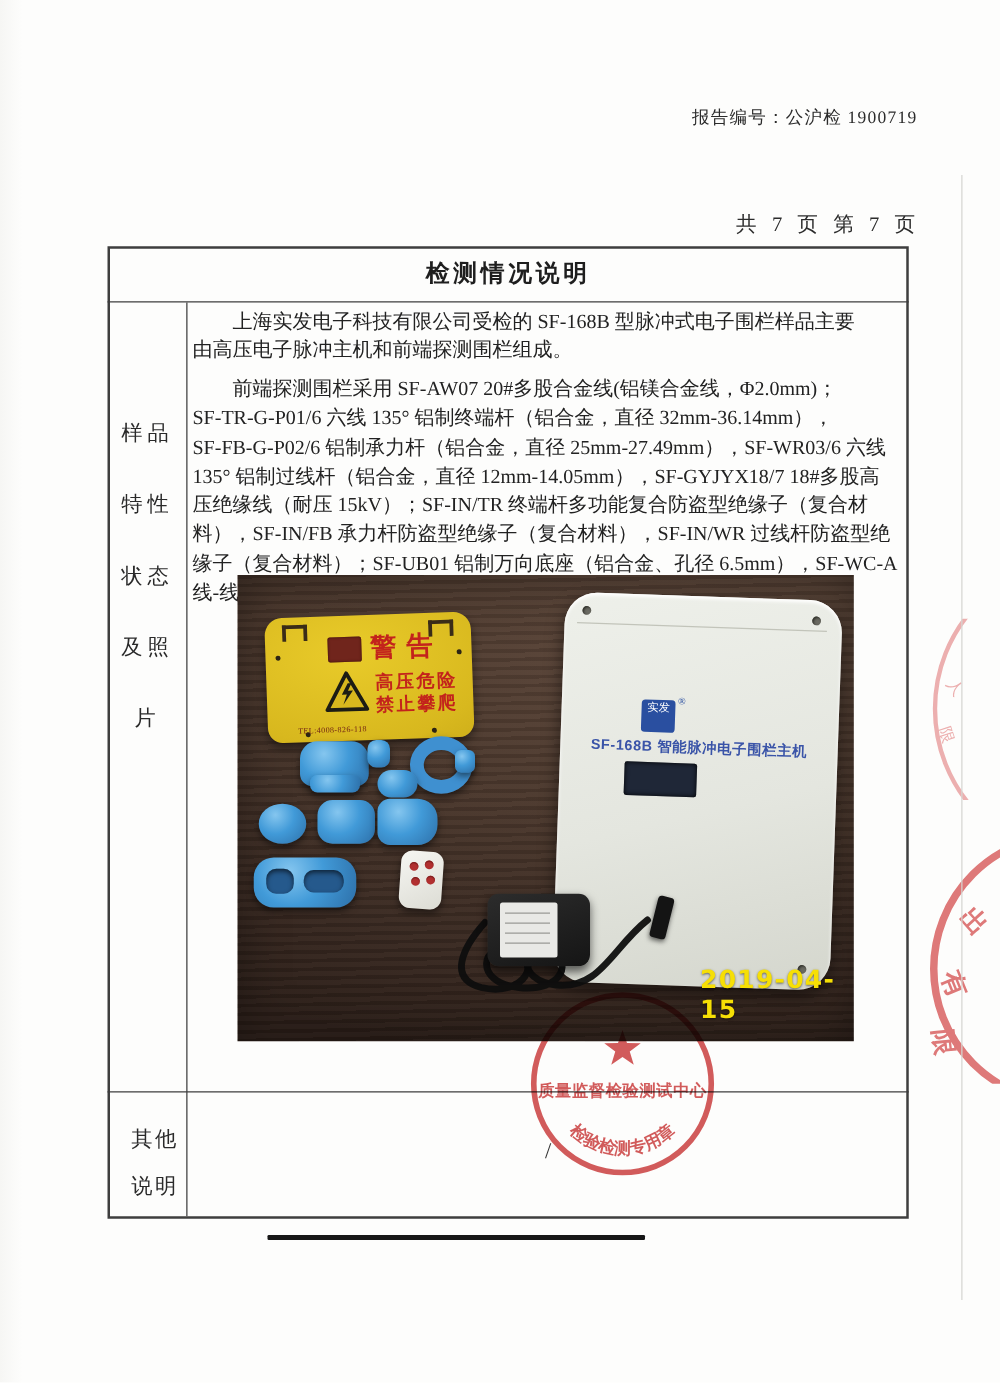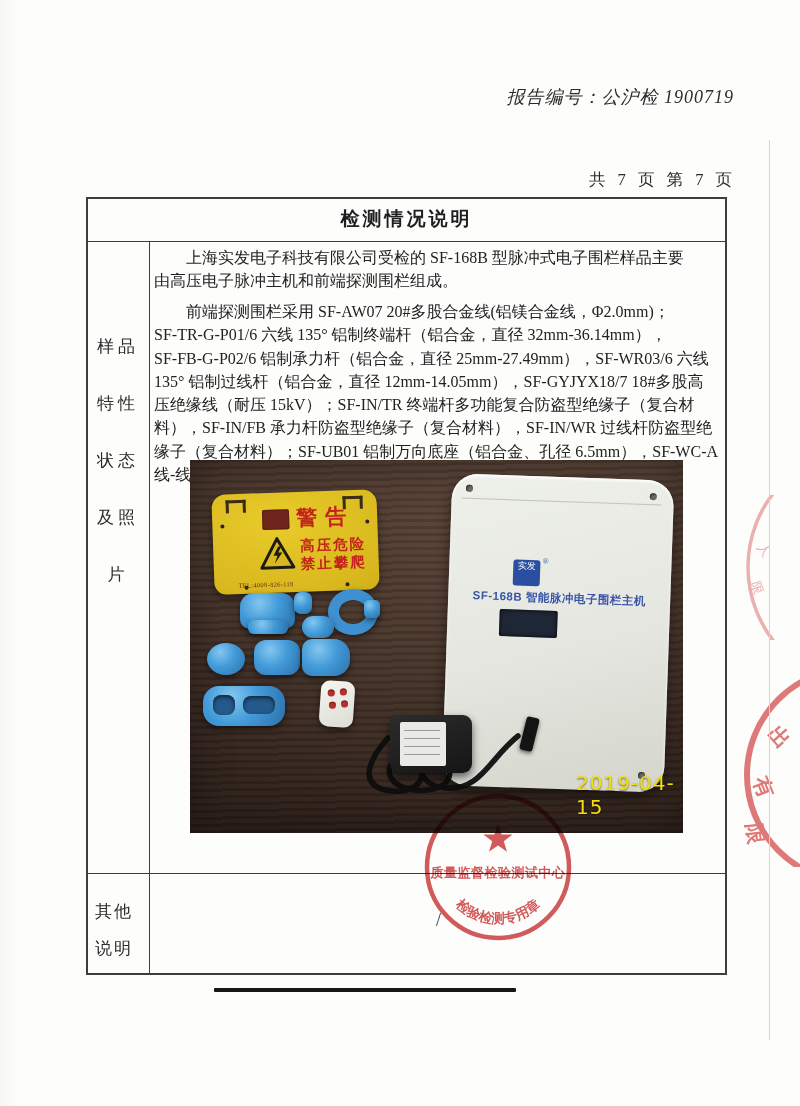--- a/index.html
+++ b/index.html
@@ -2,39 +2,39 @@
 <html><head>
 <meta charset="utf-8">
 <style>
   html,body{margin:0;padding:0;}
   body{width:800px;height:1106px;background:#fdfdfc;overflow:hidden;
        font-family:"Liberation Serif","DejaVu Serif",serif;color:#242424;}
   .page{position:relative;width:800px;height:1106px;
         background:linear-gradient(90deg,#f6f6f4 0,#fdfdfc 18px,#fdfdfc 100%);}
   .abs{position:absolute;}
 
-  .report-no{top:85px;right:66px;font-size:18px;letter-spacing:1px;color:#2b2b2b;font-style:italic;}
+  .report-no{top:85px;right:66px;font-size:14px;letter-spacing:1px;color:#2b2b2b;}
   .title{top:116px;left:0;width:100%;text-align:center;font-size:37px;font-weight:bold;
          letter-spacing:14px;color:#1f1f1f;}
   .page-info{top:169px;right:64px;font-size:16.5px;letter-spacing:4px;color:#2b2b2b;}
 
   
   .tbl{left:86px;top:197px;width:637px;height:774px;border:2px solid #3e3e3e;}
   .h-header{left:86px;top:241px;width:641px;border-top:1.5px solid #3e3e3e;}
   .v-left{left:149px;top:242px;height:731px;border-left:1.5px solid #3e3e3e;}
   .h-other{left:86px;top:873px;width:641px;border-top:1.5px solid #3e3e3e;}
 
   .tbl-header{left:86px;top:206px;width:641px;text-align:center;font-size:19px;
               font-weight:bold;letter-spacing:3px;color:#1e1e1e;}
   .sample-label{left:86px;top:318px;width:64px;text-align:center;font-size:17px;
                 color:#2a2a2a;white-space:pre-line;line-height:57px;letter-spacing:4px;}
   .desc{left:154px;top:246px;width:572px;font-size:16px;line-height:23.3px;
         color:#222;white-space:pre-wrap;}
   .desc.p2{top:300px;}
-  .other-label{left:90px;top:893px;width:48px;text-align:center;font-size:17px;
+  .other-label{left:100px;top:893px;width:48px;text-align:center;font-size:17px;
                color:#2a2a2a;white-space:pre-line;line-height:37px;letter-spacing:2px;}
   .other-value{left:150px;top:910px;width:577px;text-align:center;font-size:18px;color:#333;}
 
   .thick-line{left:214px;top:988px;width:302px;height:4px;background:#171717;border-radius:1px;}
   .scan-line{left:769px;top:140px;width:1px;height:900px;background:#d6d6d2;}
 
   
   .photo{left:190px;top:460px;width:493px;height:373px;overflow:hidden;
      background:
        repeating-linear-gradient(179deg, rgba(0,0,0,.10) 0 3px, rgba(255,255,255,.02) 3px 7px),
@@ -89,23 +89,23 @@
 
   
   .adapter{left:200px;top:255px;width:82px;height:58px;background:linear-gradient(160deg,#2c2c2c,#151515);
            border-radius:9px;box-shadow:0 4px 8px rgba(0,0,0,.6);}
   .adapter .label{left:10px;top:7px;width:46px;height:44px;background:#e9e9e6;border-radius:2px;}
   .adapter .label i{display:block;position:absolute;left:4px;width:36px;height:1px;background:#9a9a96;}
   .plug{left:333px;top:257px;width:13px;height:34px;background:#141414;border-radius:3px;
         transform:rotate(14deg);box-shadow:0 2px 4px rgba(0,0,0,.6);}
   .cable-svg{left:150px;top:238px;}
 
-  .date-stamp{left:370px;top:311px;font-size:20px;font-weight:normal;color:#f6df05;
+  .date-stamp{left:370px;top:311px;font-size:20px;font-weight:bold;color:#f6df05;
               letter-spacing:1px;font-family:"DejaVu Sans","Liberation Sans",sans-serif;
-              text-shadow:0 1px 2px rgba(0,0,0,.55);margin-left:16px;}
+              text-shadow:0 1px 2px rgba(0,0,0,.55);}
 
   
   .seal-main{left:419px;top:788px;mix-blend-mode:multiply;opacity:.9;}
   .seal-edge-top{left:737px;top:495px;opacity:.55;mix-blend-mode:multiply;}
   .seal-edge-bottom{left:735px;top:672px;opacity:.8;mix-blend-mode:multiply;}
 </style>
 </head>
 <body>
 
 <div class="page">

